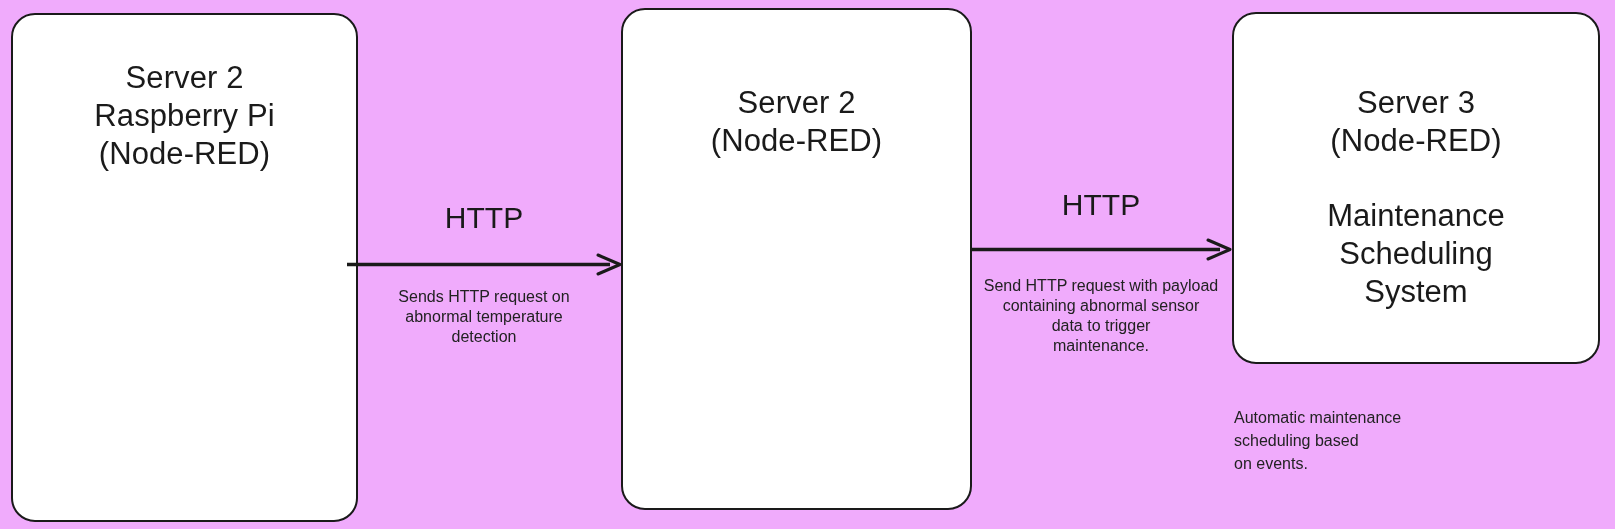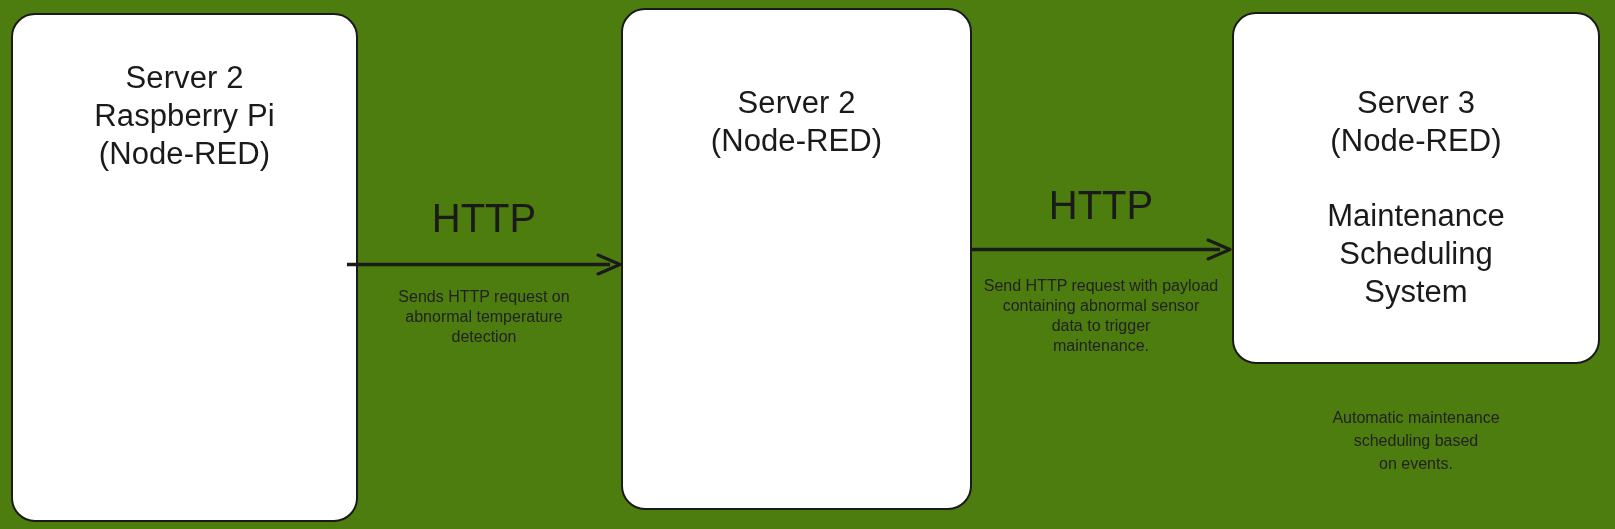--- a/index.html
+++ b/index.html
@@ -4,21 +4,21 @@
 <style>
   html, body {
     margin: 0;
     padding: 0;
     background: #ffffff;
   }
   #canvas {
     position: relative;
     width: 1615px;
     height: 529px;
-    background: #4d7c0f;
+    background: #f0abfc;
     font-family: "Liberation Sans", sans-serif;
     color: #1a1a1a;
     overflow: hidden;
   }
 
   
   .node {
     position: absolute;
     box-sizing: border-box;
     background: #ffffff;
@@ -46,21 +46,21 @@
     width: 100%;
     text-align: center;
     font-size: 31px;
     line-height: 38px;
     white-space: pre-line;
   }
   .node-note {
     position: absolute;
     left: 0;
     width: 100%;
-    text-align: center;
+    text-align: left;
     font-size: 16px;
     line-height: 23px;
     white-space: pre-line;
     color: #222222;
   }
 
   
   #rp-title { top: 44px; }
   
   #wh-title { top: 74px; }
@@ -99,21 +99,21 @@
     position: absolute;
   }
   .edge svg { display: block; overflow: visible; }
 
   #edge-1 { left: 346px; top: 254px; width: 276px; height: 22px; }
   #edge-2 { left: 970px; top: 239px; width: 262px; height: 22px; }
 
   .edge-label-top {
     position: absolute;
     text-align: center;
-    font-size: 40px;
+    font-size: 30px;
     line-height: 34px;
     white-space: nowrap;
   }
   .edge-label-bottom {
     position: absolute;
     text-align: center;
     font-size: 16px;
     line-height: 20px;
     white-space: pre-line;
     color: #222222;

